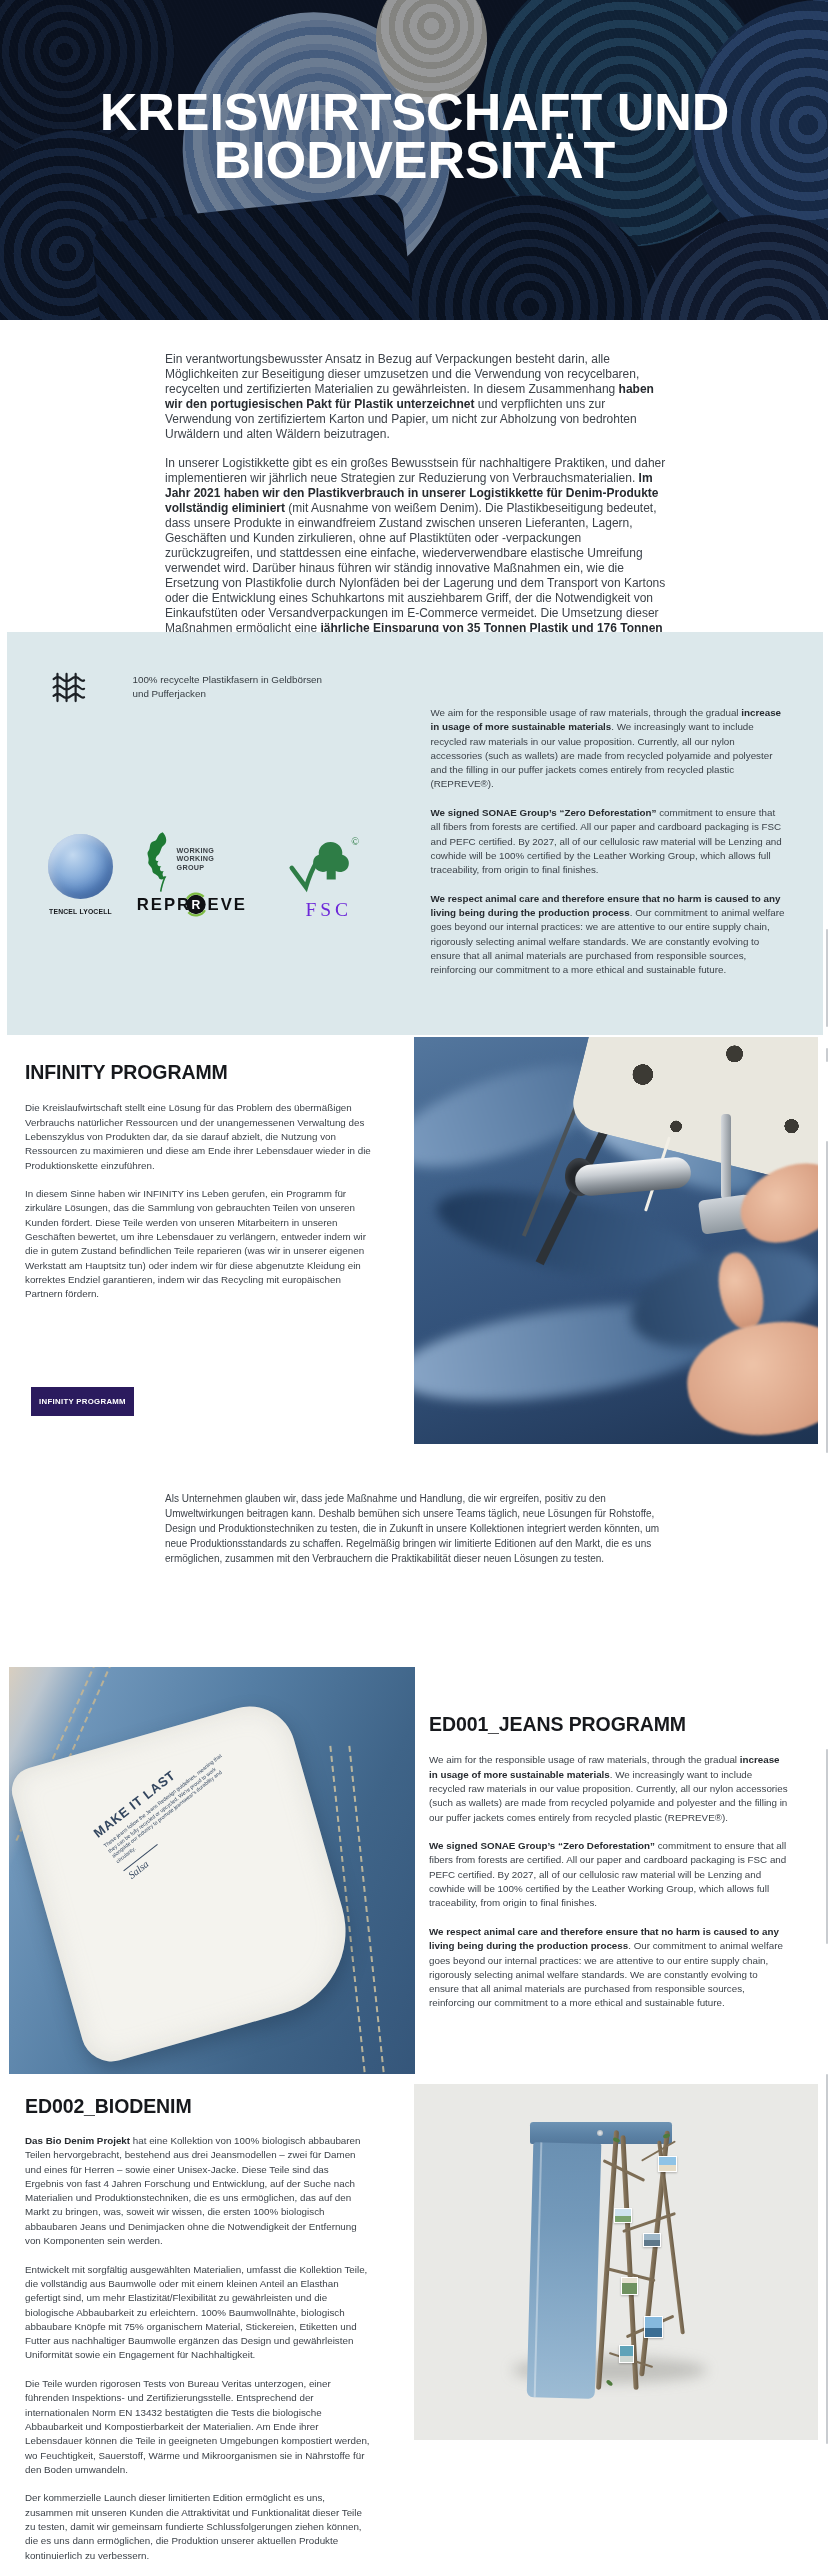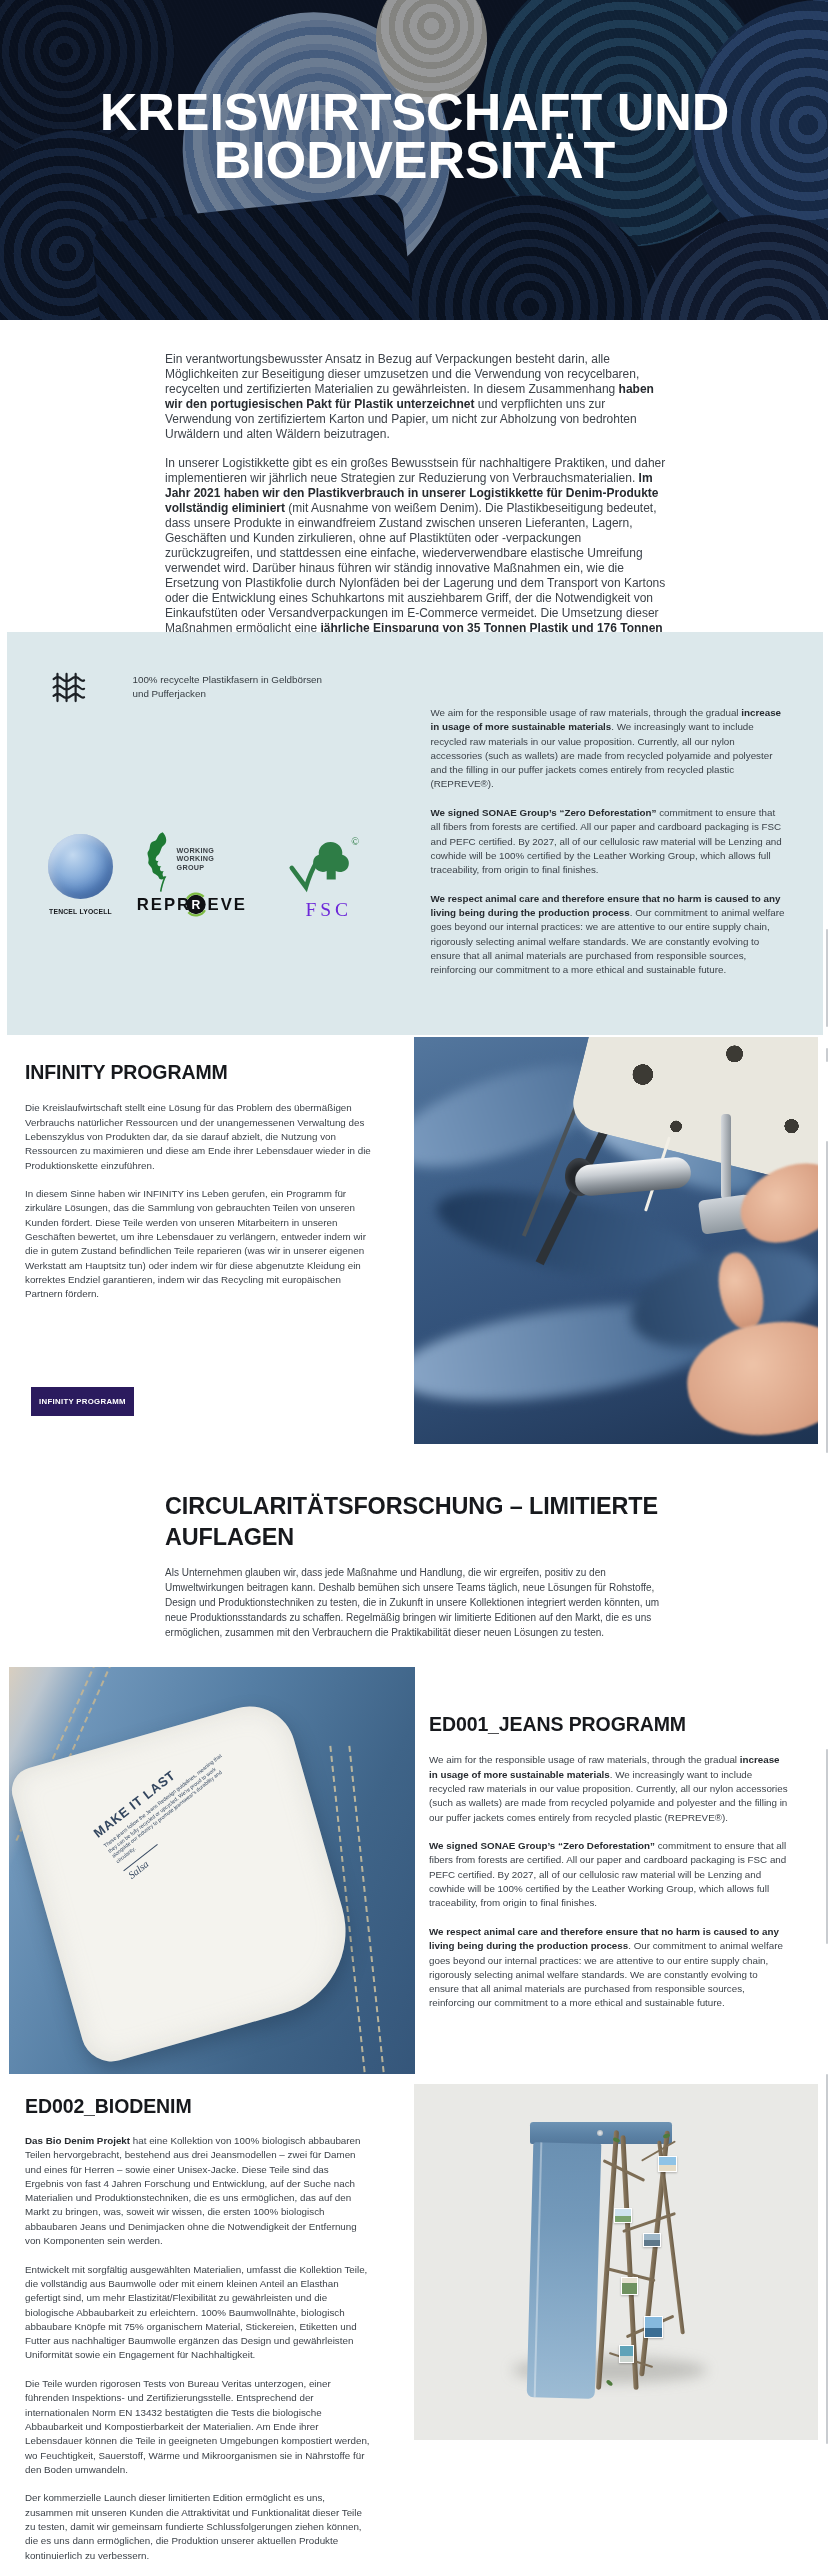--- a/index.html
+++ b/index.html
@@ -219,24 +219,20 @@
     <div class="cyl-ring"></div>
     <div class="cylinder"></div>
     <div class="needle-bar"></div>
     <div class="presser"></div>
     <div class="hand" style="left:325px;top:130px;width:104px;height:72px;transform:rotate(-24deg);"></div>
     <div class="hand" style="left:306px;top:215px;width:42px;height:78px;transform:rotate(-12deg);"></div>
     <div class="hand" style="left:273px;top:286px;width:169px;height:111px;transform:rotate(-8deg);"></div>
   </div>
 
   <section id="circ">
-    <h2 class="h-circ">
-      <div>CIRCULARITÄTSFORSCHUNG – LIMITIERTE</div>
-      <div>AUFLAGEN</div>
-    </h2>
     <p class="rich"><span>Als Unternehmen glauben wir, dass jede Maßnahme und Handlung, die wir ergreifen, positiv zu den Umweltwirkungen beitragen kann. Deshalb bemühen sich unsere Teams täglich, neue Lösungen für Rohstoffe, Design und Produktionstechniken zu testen, die in Zukunft in unsere Kollektionen integriert werden könnten, um neue Produktionsstandards zu schaffen. Regelmäßig bringen wir limitierte Editionen auf den Markt, die es uns ermöglichen, zusammen mit den Verbrauchern die Praktikabilität dieser neuen Lösungen zu testen.</span></p>
   </section>
 
   <div id="img-ed001" class="photo">
     <div class="seam" style="left:46px;top:-13px;height:195px;transform:rotate(24deg);"></div>
     <div class="seam" style="left:62px;top:-13px;height:195px;transform:rotate(24deg);"></div>
     <div class="seam" style="left:338px;top:78px;height:338px;border-left:2px dashed #d9c9a1;transform:rotate(-6deg);"></div>
     <div class="seam" style="left:357px;top:78px;height:338px;border-left:2px dashed #d9c9a1;transform:rotate(-6deg);"></div>
     <div class="pocket">
       <div class="pocket-print">

